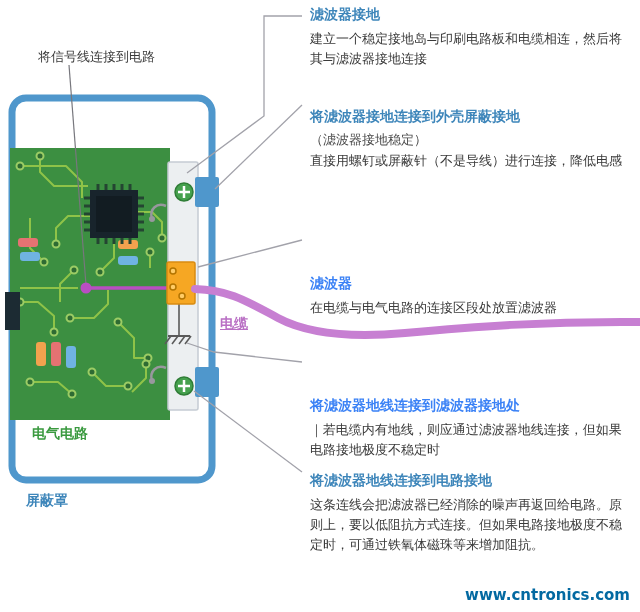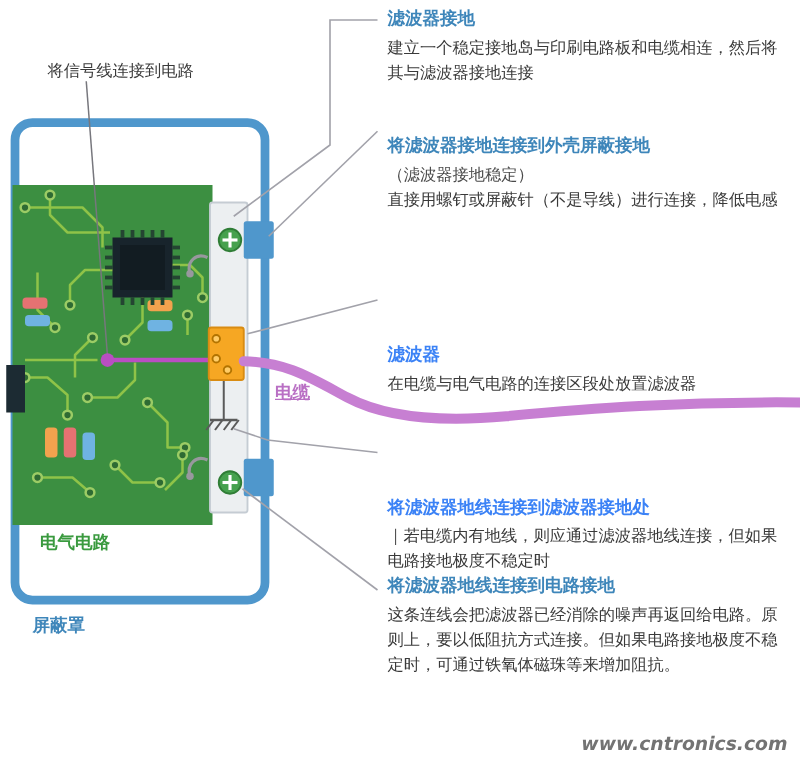--- a/index.html
+++ b/index.html
@@ -5,21 +5,21 @@
   * { margin:0; padding:0; box-sizing:border-box; }
   html,body { background:#fff; }
   body { font-family:"DejaVu Sans","Liberation Sans",sans-serif; }
   .canvas { position:relative; width:640px; height:612px; background:#fff; overflow:hidden; }
   .svg-layer { position:absolute; left:0; top:0; }
   .label { position:absolute; white-space:nowrap; }
   .lbl-note { font-size:13px; color:#3a3a3a; }
   .lbl-cable { font-size:14px; font-weight:bold; color:#b96fc4; }
   .lbl-circuit { font-size:14px; font-weight:bold; color:#3a9a3f; }
   .lbl-shield { font-size:14px; font-weight:bold; color:#3e86ba; }
-  .lbl-watermark { font-size:15px; font-weight:bold; color:#737373;font-style:italic; }
+  .lbl-watermark { font-size:15px; font-weight:bold; color:#0369a1; }
   .ann { position:absolute; left:310px; width:324px; }
   .ann-title { font-size:14px; font-weight:bold; margin-bottom:5px; }
   .t-blue { color:#3e86ba; }
   .t-orange { color:#3b82f6;margin-top:47px; }
   .ann-sub { font-size:13px; color:#4a4a4a; margin-bottom:2px; }
   .ann-body { font-size:13px; color:#3a3a3a; line-height:1.55; }
 </style>
 </head>
 <body>
 
@@ -164,21 +164,21 @@
       <line x1="302" y1="240" x2="198" y2="267"></line>
       <polyline points="302,362 214,352 187,343"></polyline>
       <line x1="302" y1="472" x2="194" y2="391"></line>
     </g>
 
     <path d="M195,289 C230,290 248,302 278,318 C308,334 350,338 405,333 C470,327 545,321 642,322" fill="none" stroke="#c77fd2" stroke-width="8" stroke-linecap="round"></path>
   </svg>
 
   <div class="label lbl-note" style="left:38px; top:48px;">将信号线连接到电路</div>
 
-  <div class="label lbl-cable" style="left:220px; top:305px;text-decoration:underline;">电缆</div>
+  <div class="label lbl-cable" style="left:220px; top:315px;text-decoration:underline;">电缆</div>
 
   <div class="label lbl-circuit" style="left:32px; top:425px;font-family:Liberation Serif, serif;">电气电路</div>
 
   <div class="label lbl-shield" style="left:26px; top:492px;">屏蔽罩</div>
 
   <div class="label lbl-watermark" style="right:10px; bottom:8px;">www.cntronics.com</div>
 
   <div class="ann" style="top:6px;">
     <div class="ann-title t-blue">滤波器接地</div>
     <div class="ann-body">建立一个稳定接地岛与印刷电路板和电缆相连，然后将其与滤波器接地连接</div>
@@ -193,18 +193,18 @@
   <div class="ann" style="top:228px;">
     <div class="ann-title t-orange">滤波器</div>
     <div class="ann-body">在电缆与电气电路的连接区段处放置滤波器</div>
   </div>
 
   <div class="ann" style="top:350px;">
     <div class="ann-title t-orange">将滤波器地线连接到滤波器接地处</div>
     <div class="ann-body">｜若电缆内有地线，则应通过滤波器地线连接，但如果电路接地极度不稳定时</div>
   </div>
 
-  <div class="ann" style="top:460px;">
+  <div class="ann" style="top:472px;">
     <div class="ann-title t-blue">将滤波器地线连接到电路接地</div>
     <div class="ann-body">这条连线会把滤波器已经消除的噪声再返回给电路。原则上，要以低阻抗方式连接。但如果电路接地极度不稳定时，可通过铁氧体磁珠等来增加阻抗。</div>
   </div>
 
 </div>
 
 </body></html>

